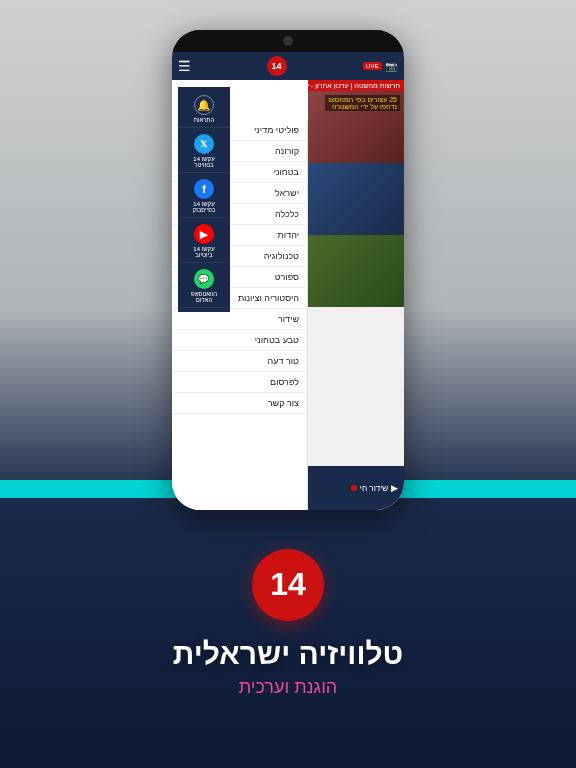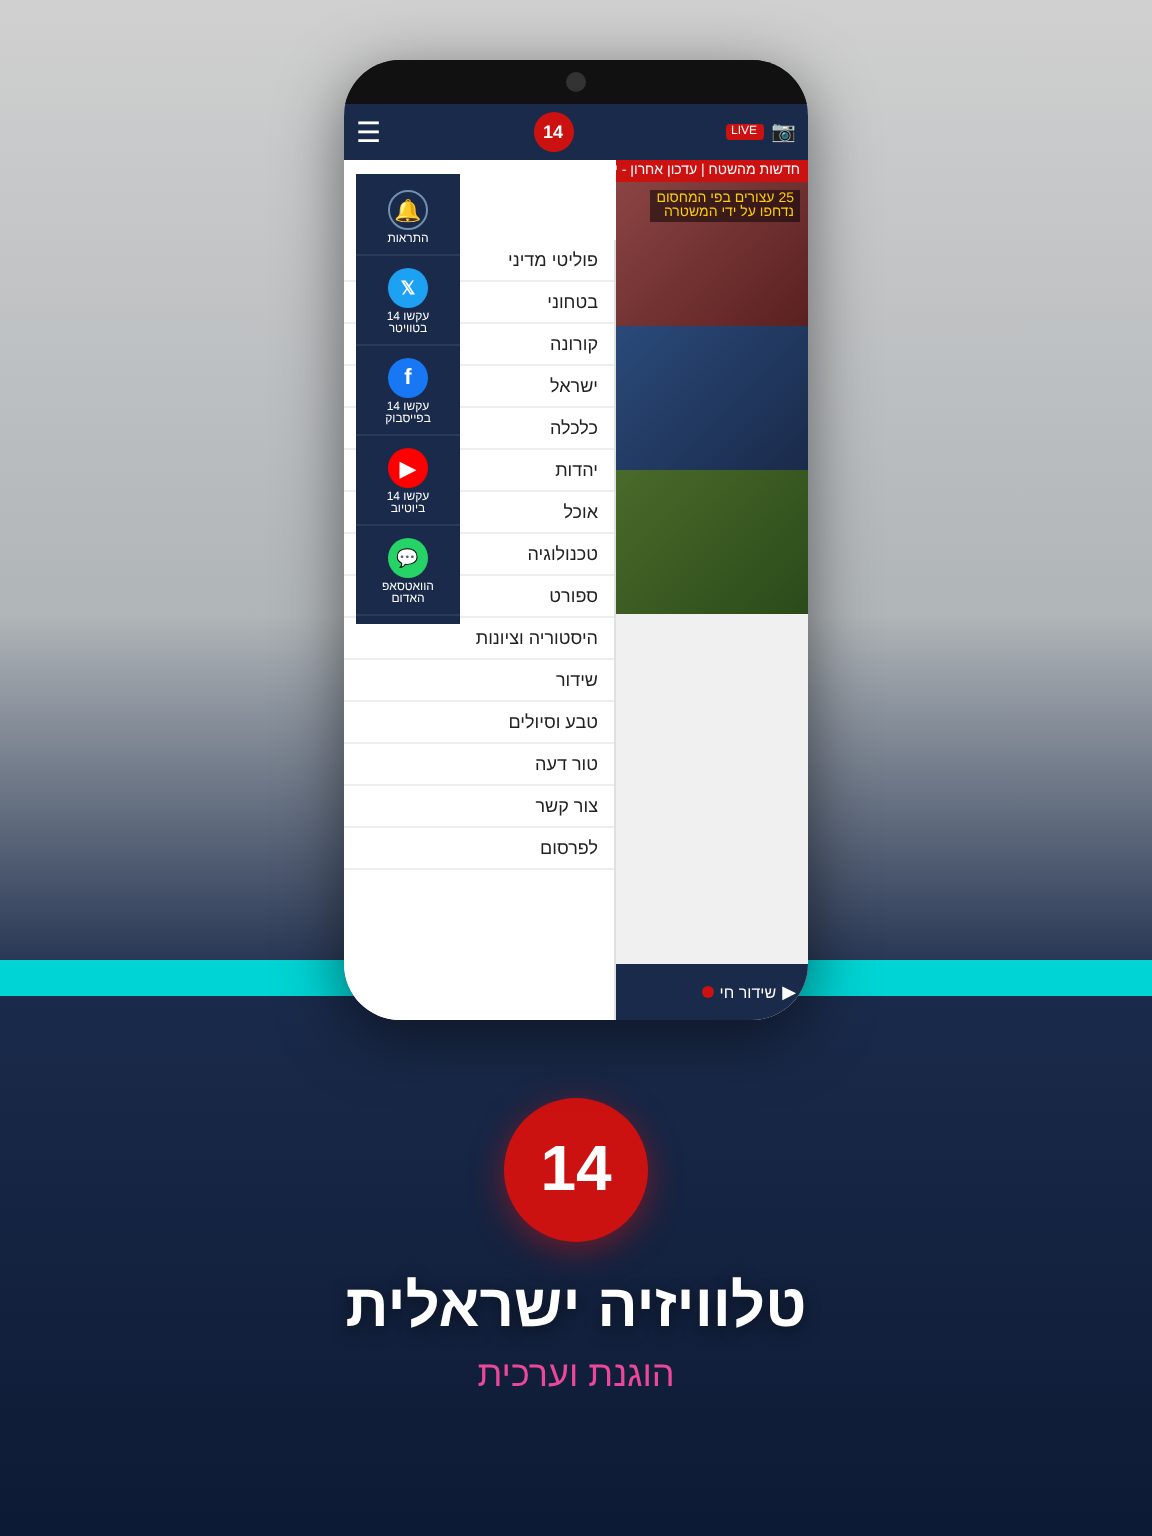--- a/index.html
+++ b/index.html
@@ -215,21 +215,21 @@
       padding: 4px;
       position: relative;
       overflow: hidden;
     }
     .card1 { background: linear-gradient(135deg, #8b4444 0%, #5a2020 100%); }
     .card2 { background: linear-gradient(135deg, #2a4a7a 0%, #1a2a4a 100%); }
     .card3 { background: linear-gradient(135deg, #4a6a2a 0%, #2a4a1a 100%); }
 
     
     .bottom-bar {
-      height: 28px;
+      height: 44px;
       background: #1a2a4a;
       display: flex;
       align-items: center;
       justify-content: flex-end;
       padding: 0 6px;
       gap: 4px;
     }
     .live-button {
       display: flex;
       align-items: center;
@@ -306,34 +306,33 @@
       <div class="header-right">
         <div class="header-live-badge">LIVE</div>
         <span style="color:#fff;font-size:10px;">📷</span>
       </div>
     </div>
 
     <div class="screen-content">
 
       <div class="sidebar">
         <div class="sidebar-item">פוליטי מדיני</div>
+        <div class="sidebar-item">קורונה</div>
         <div class="sidebar-item">בטחוני</div>
-        <div class="sidebar-item">קורונה</div>
         <div class="sidebar-item">ישראל</div>
         <div class="sidebar-item">כלכלה</div>
         <div class="sidebar-item">יהדות</div>
-        <div class="sidebar-item">אוכל</div>
         <div class="sidebar-item">טכנולוגיה</div>
         <div class="sidebar-item">ספורט</div>
         <div class="sidebar-item">היסטוריה וציונות</div>
         <div class="sidebar-item">שידור</div>
-        <div class="sidebar-item">טבע וסיולים</div>
+        <div class="sidebar-item">טבע בטחוני</div>
         <div class="sidebar-item">טור דעה</div>
+        <div class="sidebar-item">לפרסום</div>
         <div class="sidebar-item">צור קשר</div>
-        <div class="sidebar-item">לפרסום</div>
       </div>
 
       <div class="main-content">
 
         <div class="news-ticker">
           חדשות מהשטח | עדכון אחרון - ישראל
         </div>
 
         <div class="news-cards">
 

